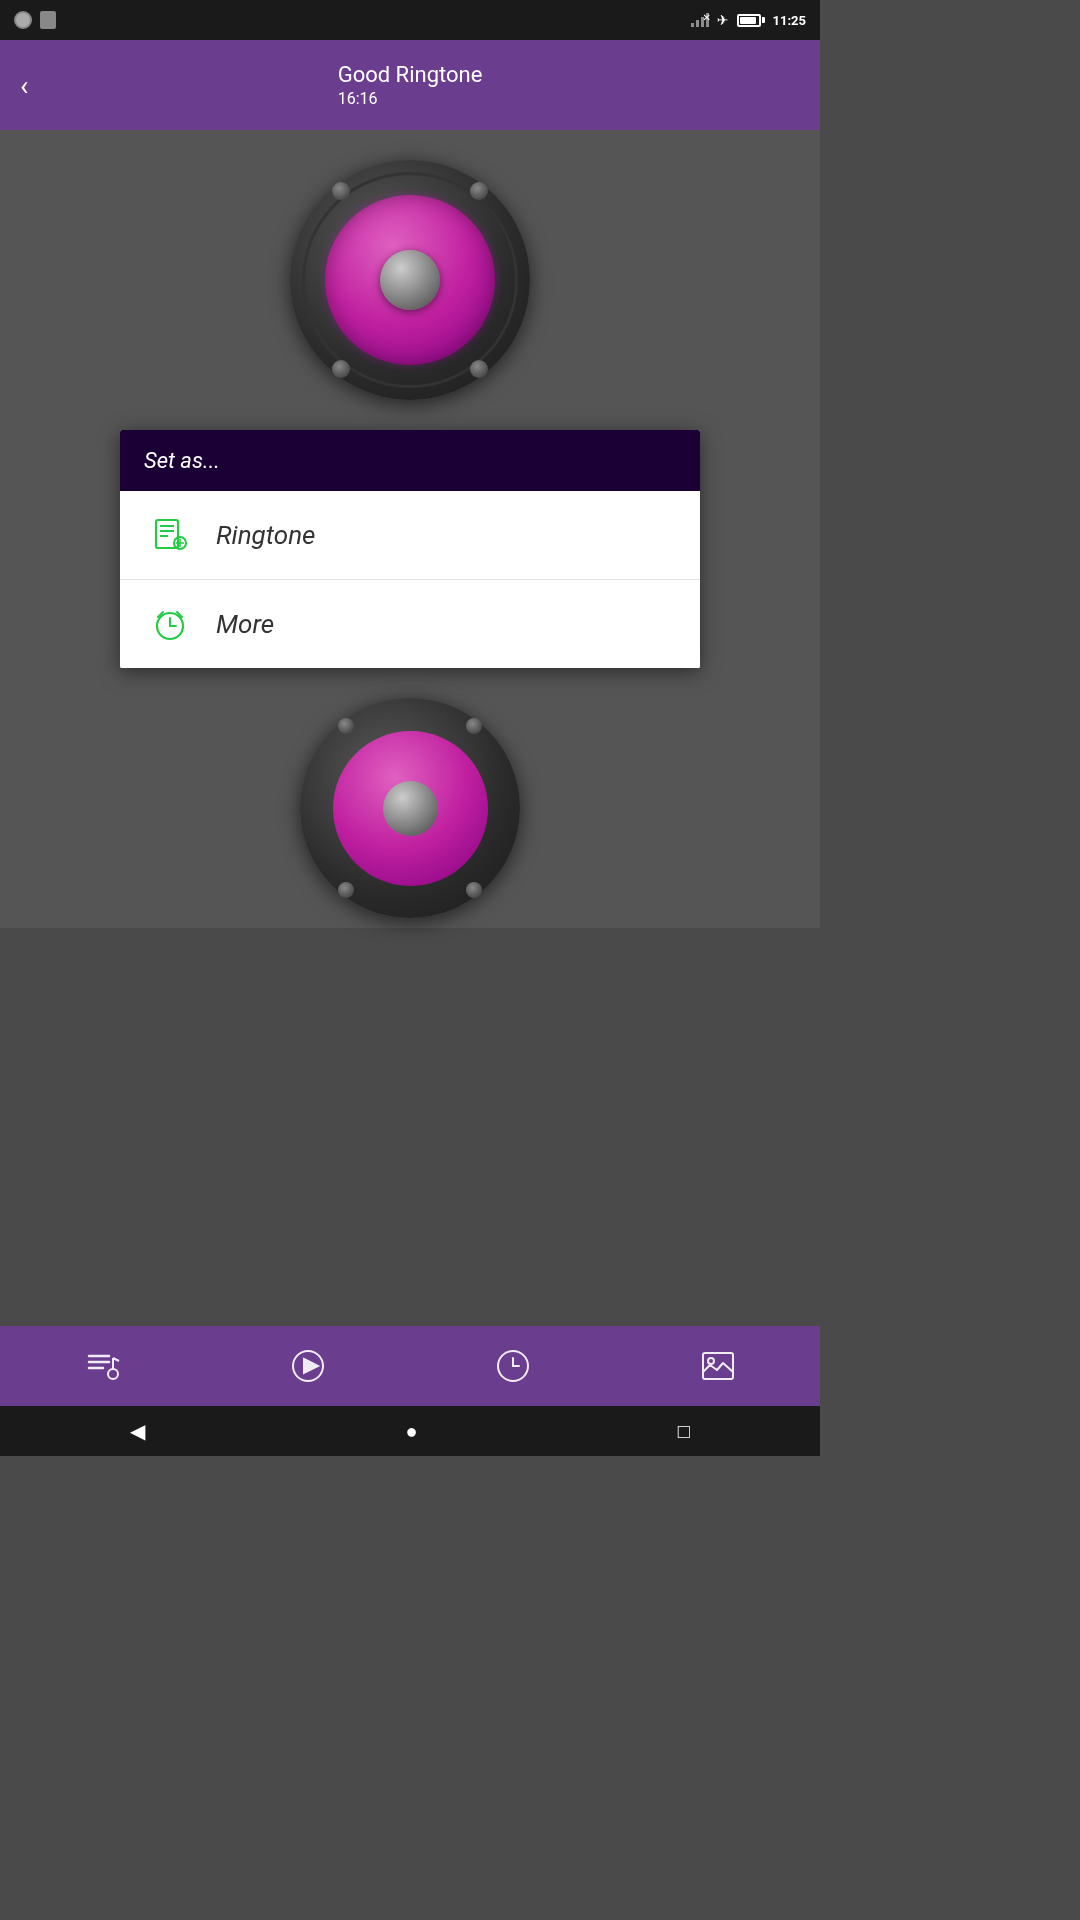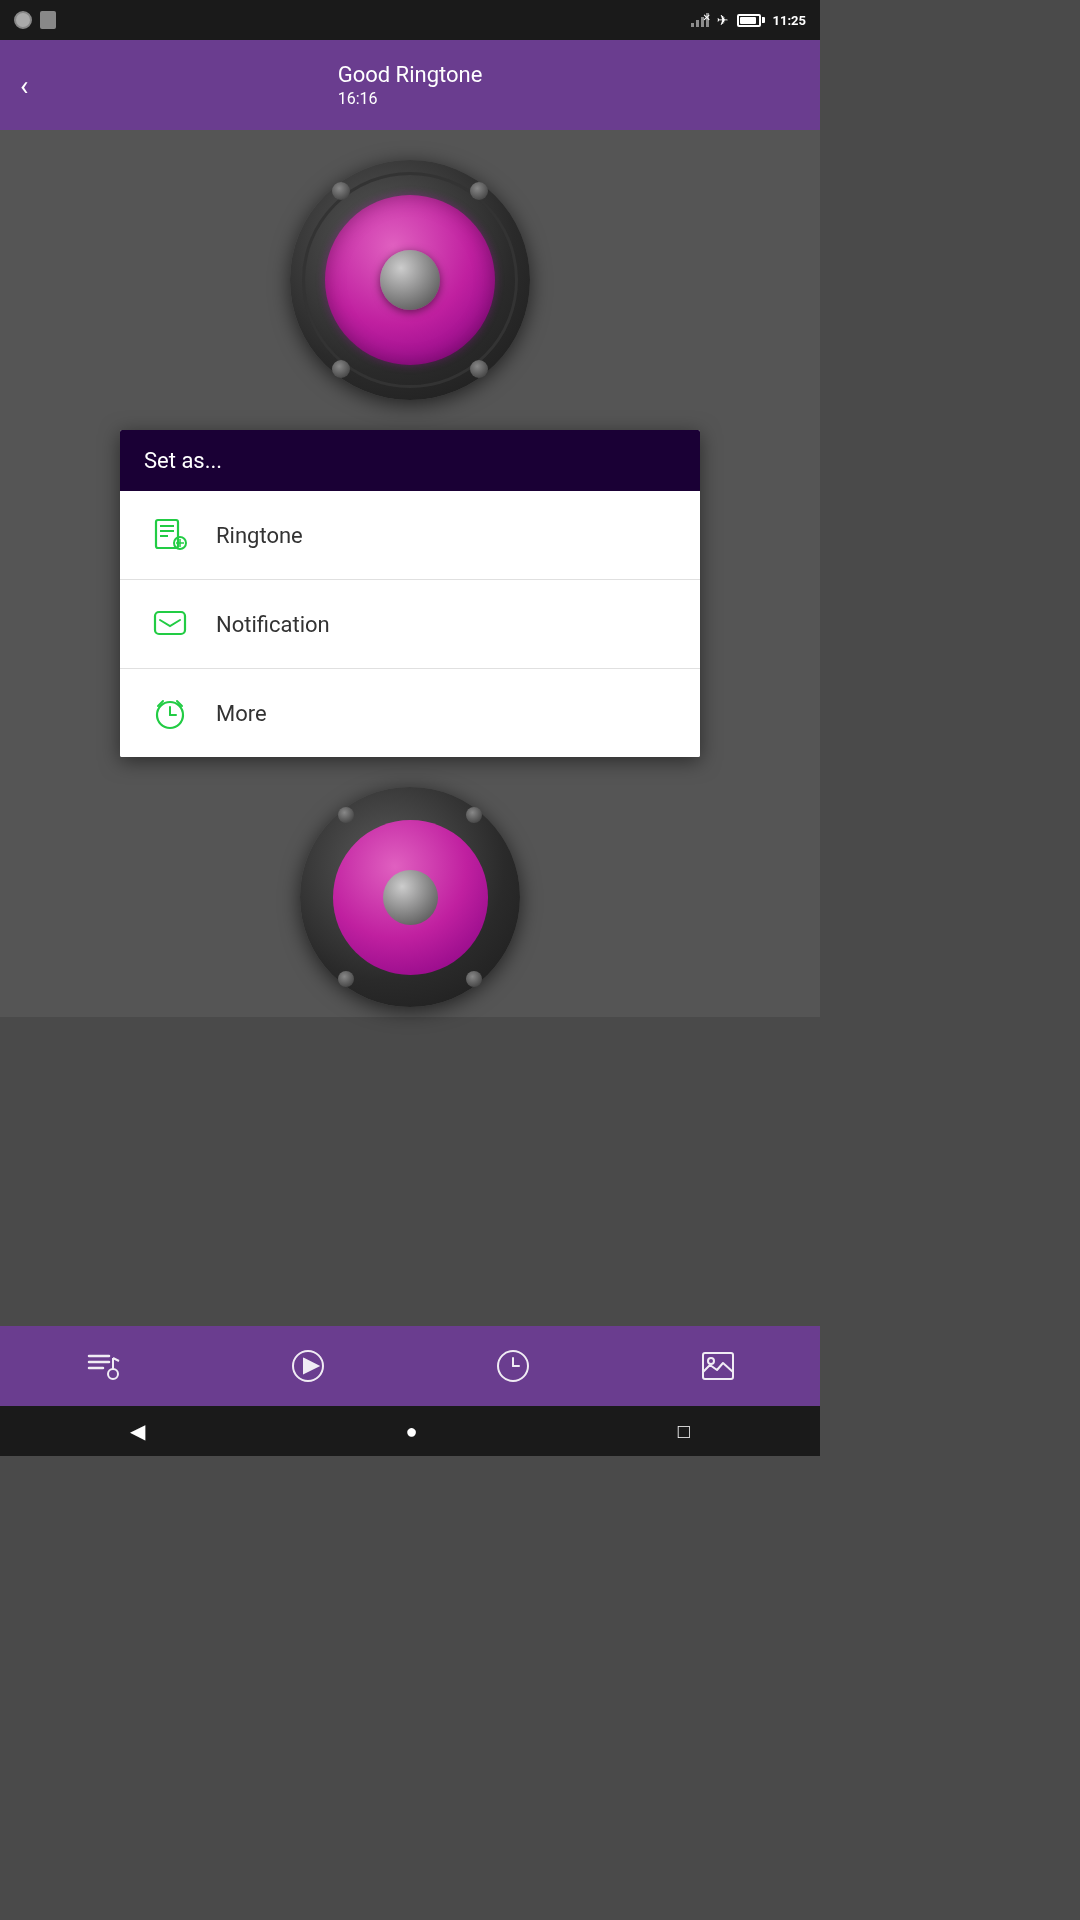--- a/index.html
+++ b/index.html
@@ -146,20 +146,21 @@
     }
 
     
     .set-as-panel {
       width: 580px;
       background: #fff;
       border-radius: 2px;
       overflow: hidden;
       margin: 10px 0 20px 0;
       box-shadow: 0 4px 20px rgba(0,0,0,0.5);
+      font-style: italic;
     }
 
     .set-as-header {
       background: #1a0035;
       padding: 18px 24px;
     }
     .set-as-title {
       color: #fff;
       font-size: 22px;
       font-weight: 400;
@@ -203,21 +204,21 @@
       justify-content: center;
       margin-right: 20px;
       flex-shrink: 0;
       color: #fff;
       font-size: 20px;
       font-weight: bold;
     }
 
     .menu-label {
       color: #333;
-      font-size: 22px;
+      font-size: 26px;
       font-weight: 400;
     }
 
     
     .bottom-nav {
       width: 100%;
       height: 80px;
       background: #6a3d8f;
       display: flex;
       align-items: center;
@@ -446,29 +447,20 @@
           <line x1="10" y1="16" x2="24" y2="16" stroke="#22cc44" stroke-width="2"></line>
           <line x1="10" y1="21" x2="18" y2="21" stroke="#22cc44" stroke-width="2"></line>
           <circle cx="30" cy="28" r="6" stroke="#22cc44" stroke-width="2"></circle>
           <line x1="26" y1="28" x2="34" y2="28" stroke="#22cc44" stroke-width="1.5"></line>
           <line x1="30" y1="24" x2="30" y2="32" stroke="#22cc44" stroke-width="1.5"></line>
         </svg>
       </div>
       <span class="menu-label">Ringtone</span>
     </div>
 
-    <div class="menu-item">
-      <div class="menu-icon">
-        <svg viewBox="0 0 40 40" fill="none">
-          <rect x="5" y="8" width="30" height="22" rx="4" stroke="#22cc44" stroke-width="2.2"></rect>
-          <path d="M10 16 L20 22 L30 16" stroke="#22cc44" stroke-width="2" stroke-linecap="round"></path>
-        </svg>
-      </div>
-      <span class="menu-label">Notification</span>
-    </div>
 
     <div class="menu-item">
       <div class="menu-icon">
         <svg viewBox="0 0 40 40" fill="none">
           <circle cx="20" cy="22" r="13" stroke="#22cc44" stroke-width="2.2"></circle>
           <line x1="20" y1="22" x2="20" y2="14" stroke="#22cc44" stroke-width="2" stroke-linecap="round"></line>
           <line x1="20" y1="22" x2="26" y2="22" stroke="#22cc44" stroke-width="2" stroke-linecap="round"></line>
           <line x1="8" y1="13" x2="13" y2="8" stroke="#22cc44" stroke-width="2" stroke-linecap="round"></line>
           <line x1="32" y1="13" x2="27" y2="8" stroke="#22cc44" stroke-width="2" stroke-linecap="round"></line>
         </svg>

